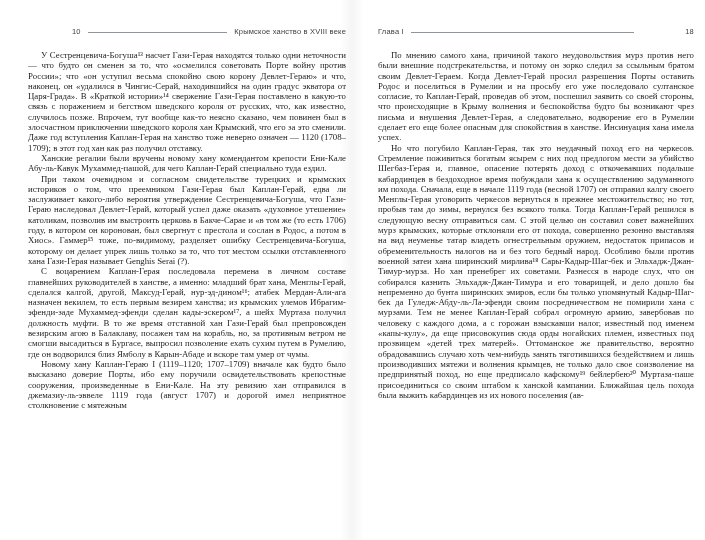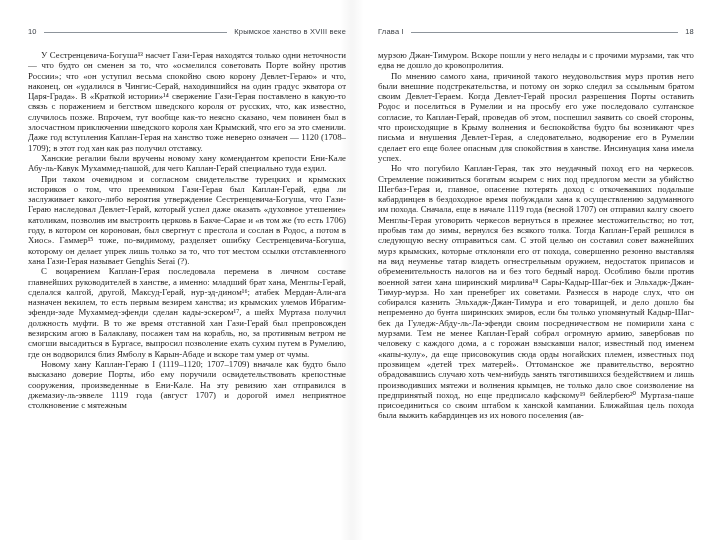--- a/index.html
+++ b/index.html
@@ -50,21 +50,21 @@
     white-space: nowrap;
   }
   .head-rule {
     flex: 1;
     height: 1px;
     background: #8d949b;
     margin: 0 7px;
     margin-top: 3px;
     align-self: center;
   }
-  .pagenum { color: #3c4147; }
+  .pagenum { color: #3c4147; margin-left: 44px; }
 
   .text-block {
     position: absolute;
     top: 50px;
     left: 0;
     right: 0;
     text-align: justify;
     font-size: 8.8px;
     line-height: 10.3px;
   }
@@ -93,19 +93,18 @@
 
   <div class="gutter"></div>
 
   <div class="page right">
     <div class="running-head">
       <span class="head-title">Глава I</span>
       <span class="head-rule"></span>
       <span class="pagenum">18</span>
     </div>
     <div class="text-block">
-        <p class="para">мурзою Джан-Тимуром. Вскоре пошли у него нелады и с прочими мурзами, так что едва не дошло до кровопролития.</p>
         <p class="para indent">По мнению самого хана, причиной такого неудовольствия мурз против него были внешние подстрекательства, и потому он зорко следил за ссыльным братом своим Девлет-Гераем. Когда Девлет-Герай просил разрешения Порты оставить Родос и поселиться в Румелии и на просьбу его уже последовало султанское согласие, то Каплан-Герай, проведав об этом, поспешил заявить со своей стороны, что происходящие в Крыму волнения и беспокойства будто бы возникают чрез письма и внушения Девлет-Герая, а следовательно, водворение его в Румелии сделает его еще более опасным для спокойствия в ханстве. Инсинуация хана имела успех.</p>
         <p class="para indent">Но что погубило Каплан-Герая, так это неудачный поход его на черкесов. Стремление поживиться богатым ясырем с них под предлогом мести за убийство Шегбаз-Герая и, главное, опасение потерять доход с откочевавших подальше кабардинцев в бездоходное время побуждали хана к осуществлению задуманного им похода. Сначала, еще в начале 1119 года (весной 1707) он отправил калгу своего Менглы-Герая уговорить черкесов вернуться в прежнее местожительство; но тот, пробыв там до зимы, вернулся без всякого толка. Тогда Каплан-Герай решился в следующую весну отправиться сам. С этой целью он составил совет важнейших мурз крымских, которые отклоняли его от похода, совершенно резонно выставляя на вид неуменье татар владеть огнестрельным оружием, недостаток припасов и обременительность налогов на и без того бедный народ. Особливо были против военной затеи хана ширинский мирлива¹⁸ Сары-Кадыр-Шаг-бек и Эльхадж-Джан-Тимур-мурза. Но хан пренебрег их советами. Разнесся в народе слух, что он собирался казнить Эльхадж-Джан-Тимура и его товарищей, и дело дошло бы непременно до бунта ширинских эмиров, если бы только упомянутый Кадыр-Шаг-бек да Гуледж-Абду-ль-Ла-эфенди своим посредничеством не помирили хана с мурзами. Тем не менее Каплан-Герай собрал огромную армию, завербовав по человеку с каждого дома, а с горожан взыскавши налог, известный под именем «капы-кулу», да еще присовокупив сюда орды ногайских племен, известных под прозвищем «детей трех матерей». Оттоманское же правительство, вероятно обрадовавшись случаю хоть чем-нибудь занять тяготившихся бездействием и лишь производивших мятежи и волнения крымцев, не только дало свое соизволение на предпринятый поход, но еще предписало кафскому¹⁹ бейлербею²⁰ Муртаза-паше присоединиться со своим штабом к ханской кампании. Ближайшая цель похода была выжить кабардинцев из их нового поселения (ав-</p>
       </div>
   </div>
 
 </div>
 
 </body></html>

